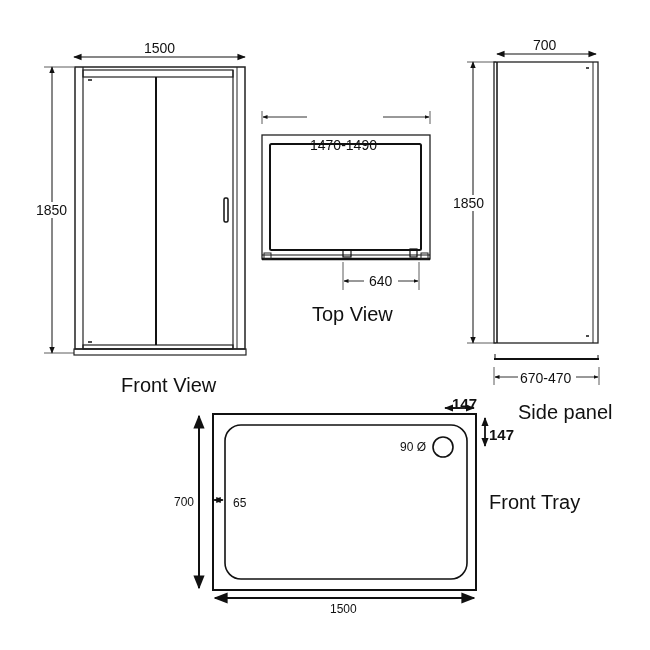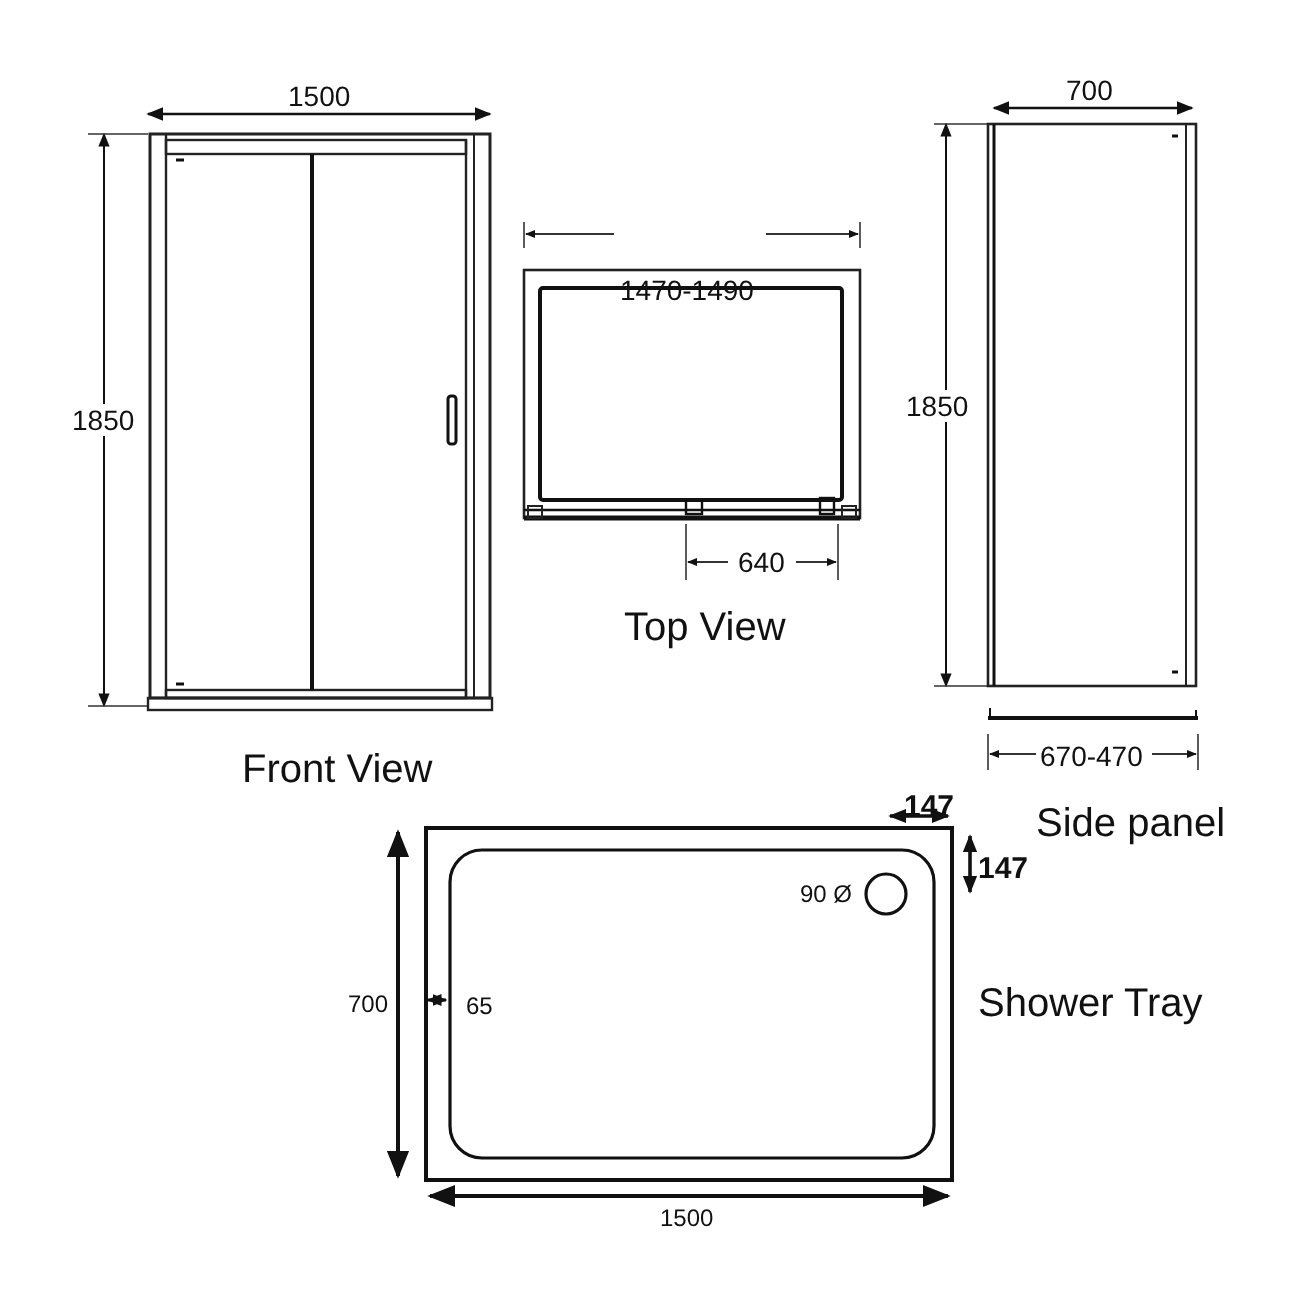--- a/index.html
+++ b/index.html
@@ -141,14 +141,14 @@
   <span class="lbl dim-lg" style="left:520px; top:371px;">670-470</span>
   <span class="lbl caption" style="left:518px; top:402px;">Side panel</span>
 
   
   <span class="lbl dim-sm" style="left:174px; top:496px;">700</span>
   <span class="lbl dim-sm" style="left:330px; top:603px;">1500</span>
   <span class="lbl dim-sm" style="left:233px; top:497px;">65</span>
   <span class="lbl dim-sm" style="left:400px; top:441px;">90 Ø</span>
   <span class="lbl dim-xs" style="left:452px; top:396px;">147</span>
   <span class="lbl dim-xs" style="left:489px; top:427px;">147</span>
-  <span class="lbl caption" style="left:489px; top:492px;">Shower Tray</span>
+  <span class="lbl caption" style="left:489px; top:492px;">Front Tray</span>
 </div>
 
 </body></html>

